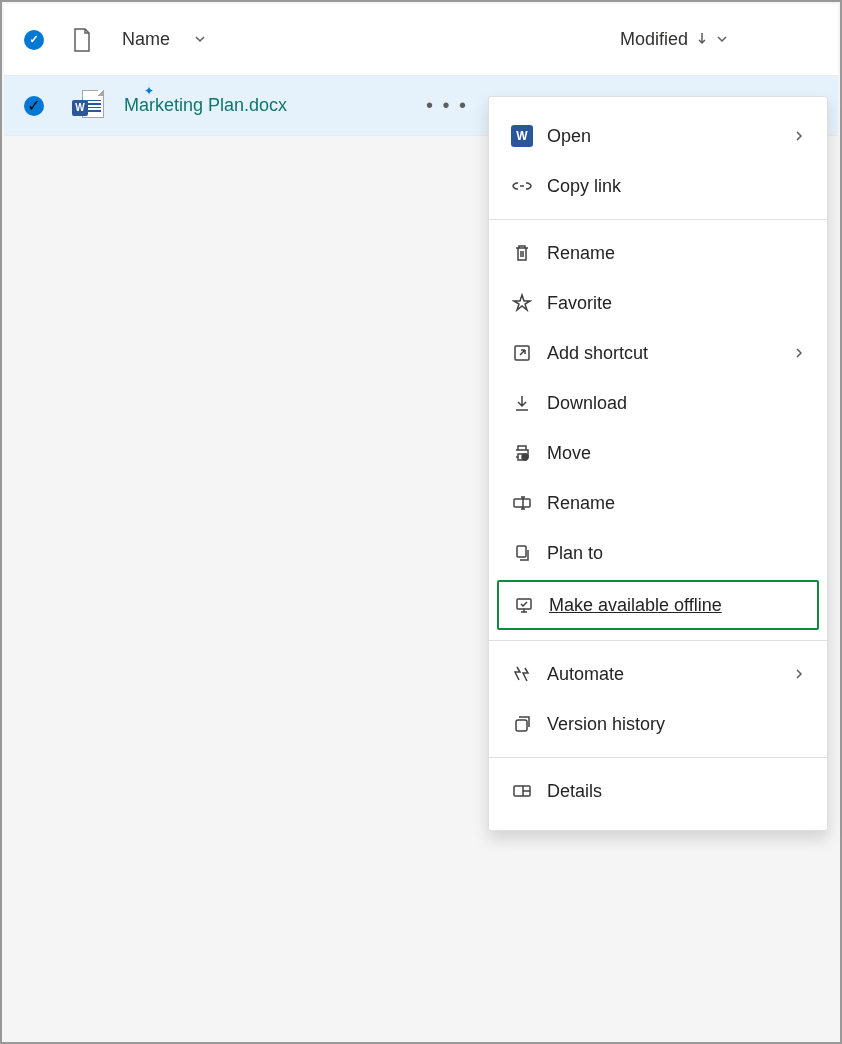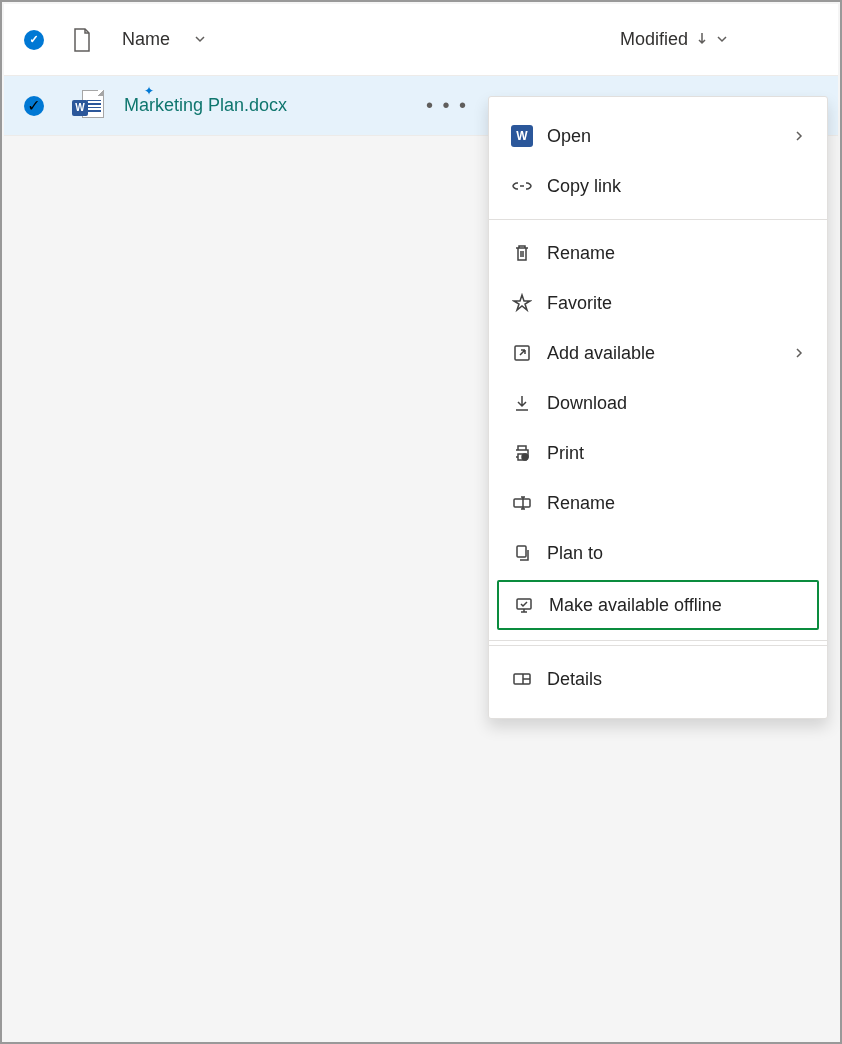--- a/index.html
+++ b/index.html
@@ -204,20 +204,21 @@
       font-size: 18px;
       color: #242424;
       cursor: pointer;
       position: relative;
     }
     .menu-item.highlighted {
       border: 2px solid #0a8c3e;
       margin: 2px 8px;
       border-radius: 2px;
       padding: 0 14px;
+      text-decoration: underline;
     }
     .menu-icon {
       width: 22px;
       height: 22px;
       margin-right: 14px;
       display: flex;
       align-items: center;
       justify-content: center;
       color: #424242;
       flex-shrink: 0;
@@ -346,21 +347,21 @@
           </div>
           <span>Favorite</span>
         </div>
         <div class="menu-item">
           <div class="menu-icon">
             <svg viewBox="0 0 20 20" fill="none" stroke="#424242" stroke-width="1.5">
                 <rect x="3" y="3" width="14" height="14" rx="1"></rect>
                 <path d="M8 12 L13 7 M13 7 L9 7 M13 7 L13 11"></path>
               </svg>
           </div>
-          <span>Add available</span>
+          <span>Add shortcut</span>
           <span class="menu-chevron">
             <svg viewBox="0 0 12 12" fill="none" stroke="#605e5c" stroke-width="1.5">
                 <path d="M4 2 L8 6 L4 10"></path>
               </svg>
           </span>
         </div>
         <div class="menu-item">
           <div class="menu-icon">
             <svg viewBox="0 0 20 20" fill="none" stroke="#424242" stroke-width="1.5">
                 <path d="M10 3 L10 13 M6 9 L10 13 L14 9 M4 17 L16 17"></path>
@@ -368,21 +369,21 @@
           </div>
           <span>Download</span>
         </div>
         <div class="menu-item">
           <div class="menu-icon">
             <svg viewBox="0 0 20 20" fill="none" stroke="#424242" stroke-width="1.5">
                 <path d="M6 7 L6 3 L14 3 L14 7 M4 7 L16 7 L16 14 L14 14 M4 14 L6 14 M6 11 L14 11 L14 17 L6 17 Z"></path>
                 <circle cx="13" cy="14" r="3" fill="#424242"></circle>
               </svg>
           </div>
-          <span>Print</span>
+          <span>Move</span>
         </div>
         <div class="menu-item">
           <div class="menu-icon">
             <svg viewBox="0 0 20 20" fill="none" stroke="#424242" stroke-width="1.5">
                 <rect x="2" y="6" width="16" height="8" rx="1"></rect>
                 <path d="M11 4 L11 16 M9 4 L13 4 M9 16 L13 16"></path>
               </svg>
           </div>
           <span>Rename</span>
         </div>
@@ -400,20 +401,44 @@
             <svg viewBox="0 0 20 20" fill="none" stroke="#424242" stroke-width="1.5">
                 <rect x="3" y="4" width="14" height="10" rx="1"></rect>
                 <path d="M7 17 L13 17 M10 14 L10 17"></path>
                 <path d="M7 9 L9 11 L13 7"></path>
               </svg>
           </div>
           <span>Make available offline</span>
         </div>
       </div>
       <div class="divider"></div>
+      <div class="menu-section">
+        <div class="menu-item">
+          <div class="menu-icon">
+            <svg viewBox="0 0 20 20" fill="none" stroke="#424242" stroke-width="1.5">
+                <path d="M5 3 L8 8 L3 8 L7 16 M13 4 L16 9 L11 9 L15 17"></path>
+              </svg>
+          </div>
+          <span>Automate</span>
+          <span class="menu-chevron">
+            <svg viewBox="0 0 12 12" fill="none" stroke="#605e5c" stroke-width="1.5">
+                <path d="M4 2 L8 6 L4 10"></path>
+              </svg>
+          </span>
+        </div>
+        <div class="menu-item">
+          <div class="menu-icon">
+            <svg viewBox="0 0 20 20" fill="none" stroke="#424242" stroke-width="1.5">
+                <rect x="4" y="6" width="11" height="11" rx="2"></rect>
+                <path d="M7 3 L17 3 L17 13"></path>
+              </svg>
+          </div>
+          <span>Version history</span>
+        </div>
+      </div>
       <div class="divider"></div>
       <div class="menu-section">
         <div class="menu-item">
           <div class="menu-icon">
             <svg viewBox="0 0 20 20" fill="none" stroke="#424242" stroke-width="1.5">
                 <rect x="2" y="5" width="16" height="10" rx="1"></rect>
                 <path d="M11 5 L11 15 M11 10 L18 10"></path>
               </svg>
           </div>
           <span>Details</span>

